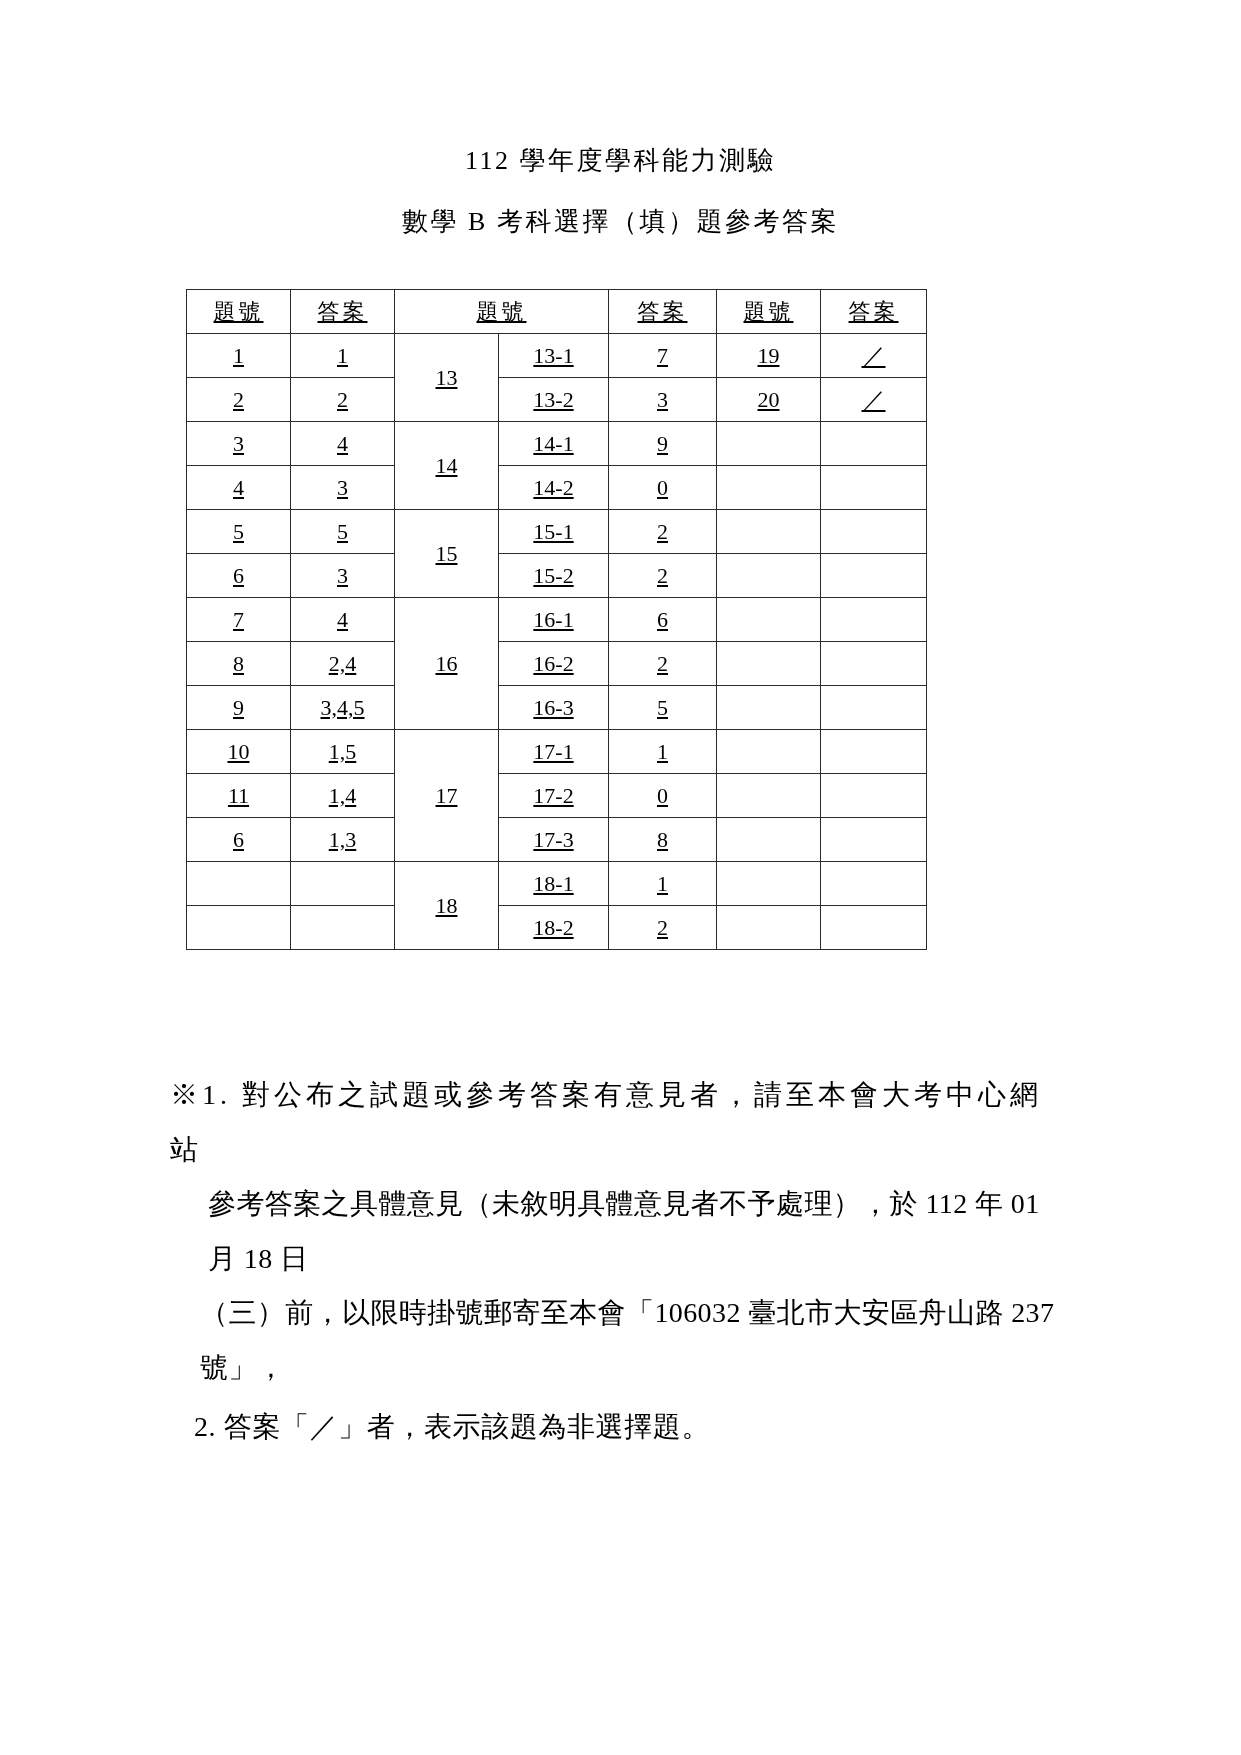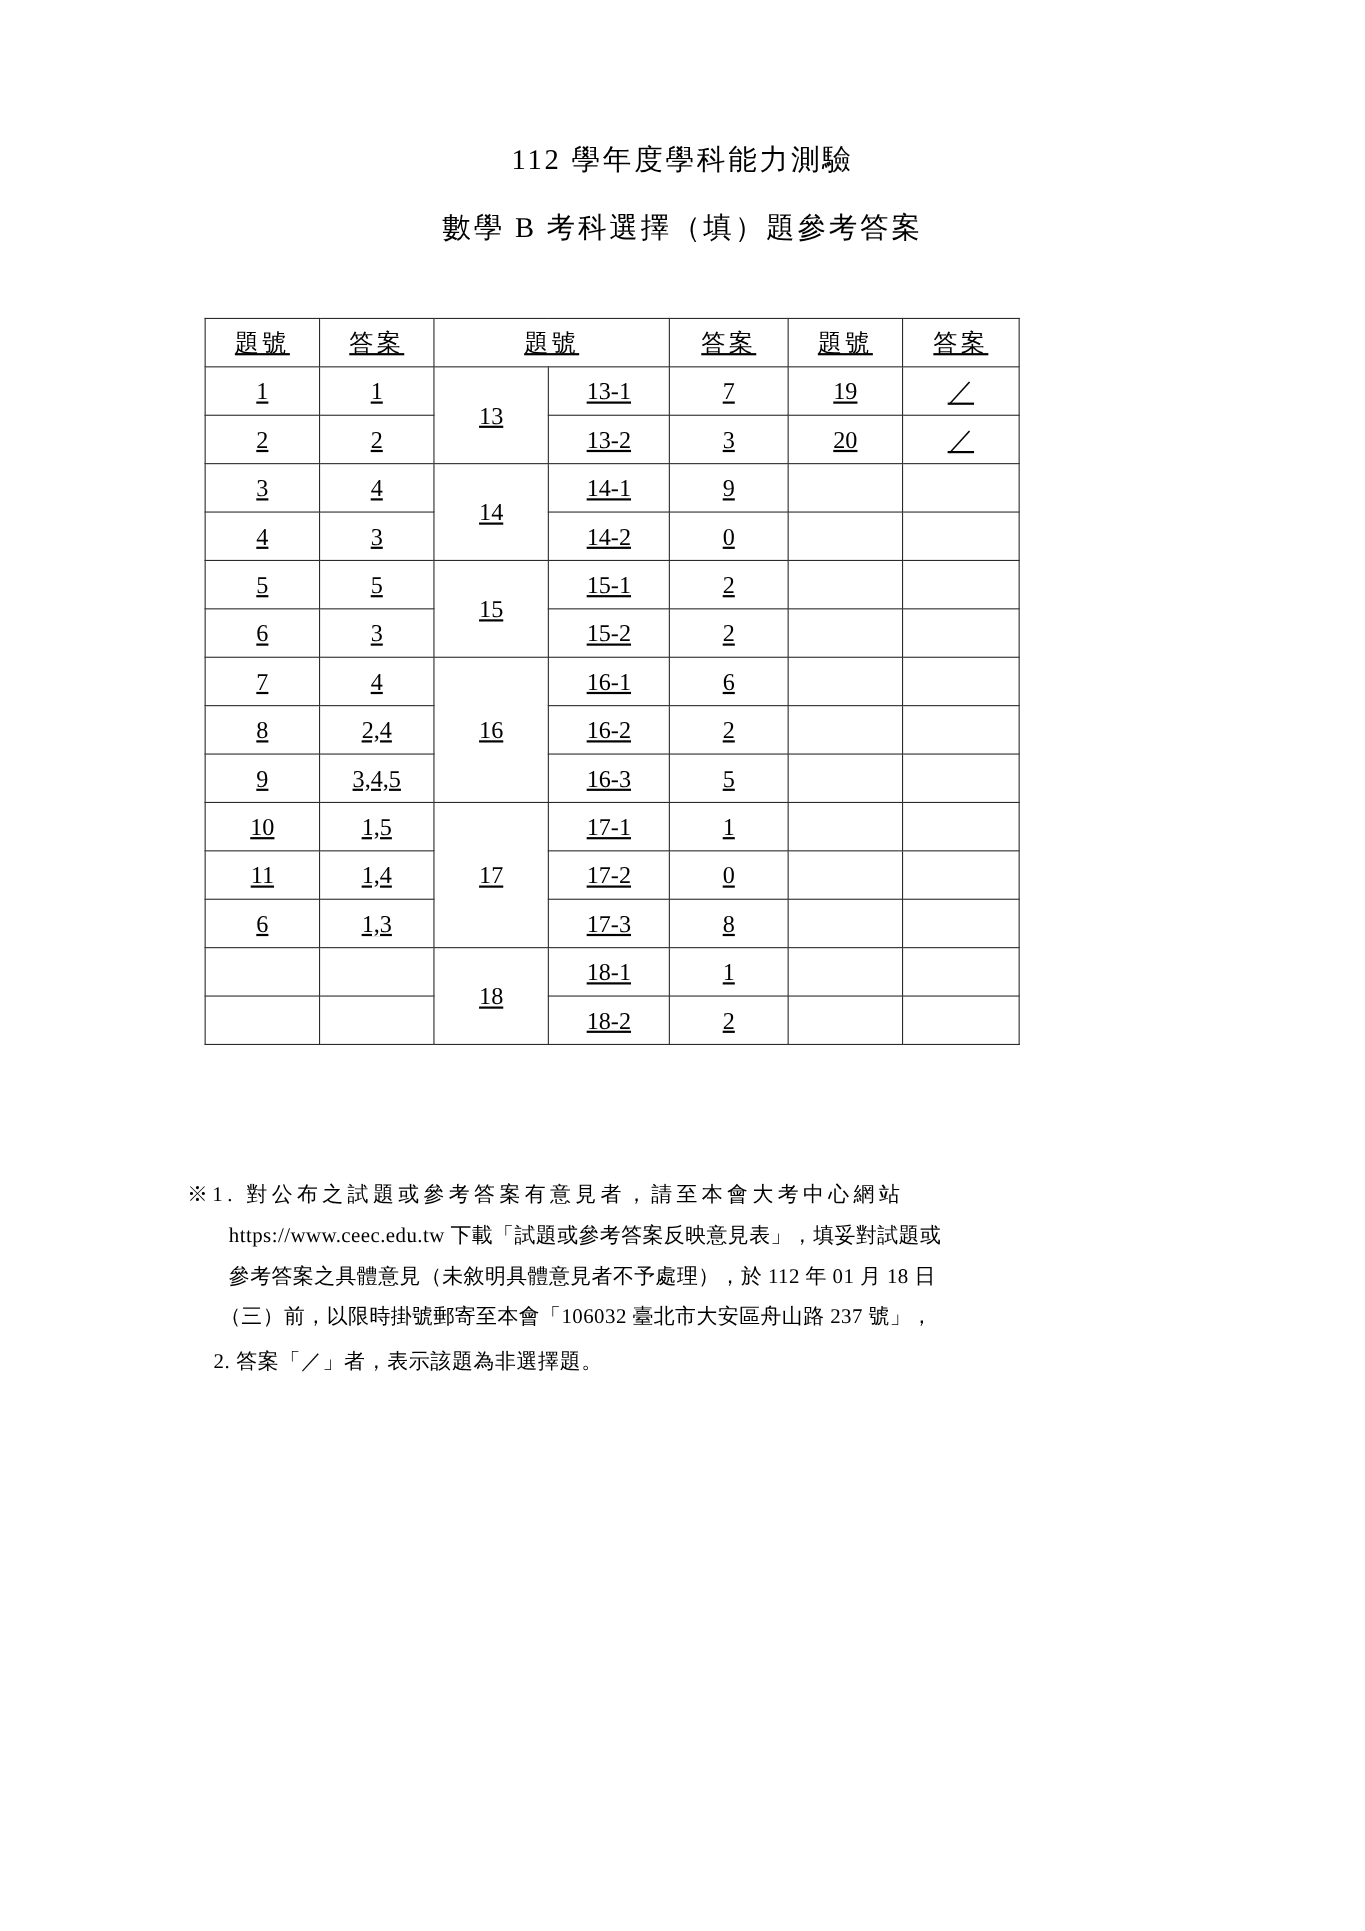--- a/index.html
+++ b/index.html
@@ -19,21 +19,21 @@
     left: 0; top: 0;
     width: 1241px;
     height: 1755px;
     padding: 0;
   }
 
   
   .title-block {
     position: absolute;
     left: 0;
-    top: 128px;
+    top: 143px;
     width: 1241px;
     text-align: center;
   }
   .title-main {
     font-size: 26px;
     letter-spacing: 2.5px;
     line-height: 1.35;
     margin: 0 0 26px 0;
     font-weight: normal;
   }
@@ -83,21 +83,21 @@
   .col-e { width: 108px; }
   .col-f { width: 104px; }
   .col-g { width: 106px; }
 
   
   .notes {
     position: absolute;
     left: 170px;
     top: 1068px;
     width: 900px;
-    font-size: 19px;
+    font-size: 28px;
     line-height: 1.95;
   }
   .note-row { display: block; }
   .note-1 {
     position: relative;
     padding-left: 0;
   }
   .note-1 .n1line1 {
     letter-spacing: 4.0px;
     display: block;
@@ -282,20 +282,19 @@
           <td class="blank"></td>
           <td class="blank"></td>
         </tr>
       </tbody>
     </table>
   </div>
 
   <div class="notes">
     <div class="note-row note-1">
       <span class="n1line1">※1. 對公布之試題或參考答案有意見者，請至本會大考中心網站</span>
-      <span class="n1line2 url">https://www.ceec.edu.tw 下載「試題或參考答案反映意見表」，填妥對試題或</span>
       <span class="n1line3">參考答案之具體意見（未敘明具體意見者不予處理），於 112 年 01 月 18 日</span>
       <span class="n1line4">（三）前，以限時掛號郵寄至本會「106032 臺北市大安區舟山路 237 號」，</span>
     </div>
     <div class="note-row note-2">2. 答案「／」者，表示該題為非選擇題。</div>
   </div>
 
 </div>
 
 </body></html>

